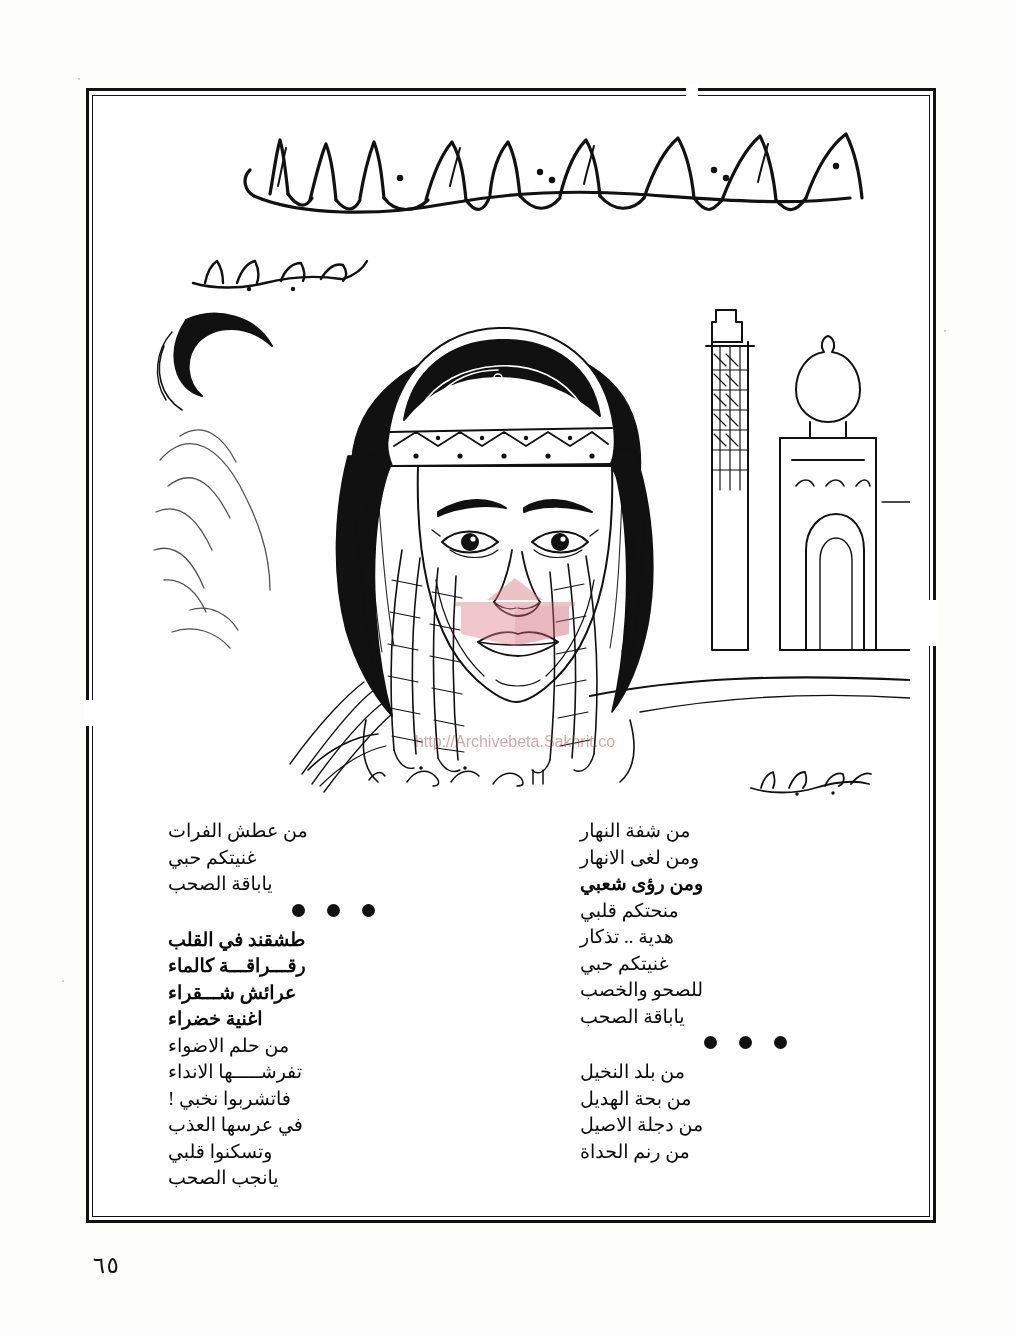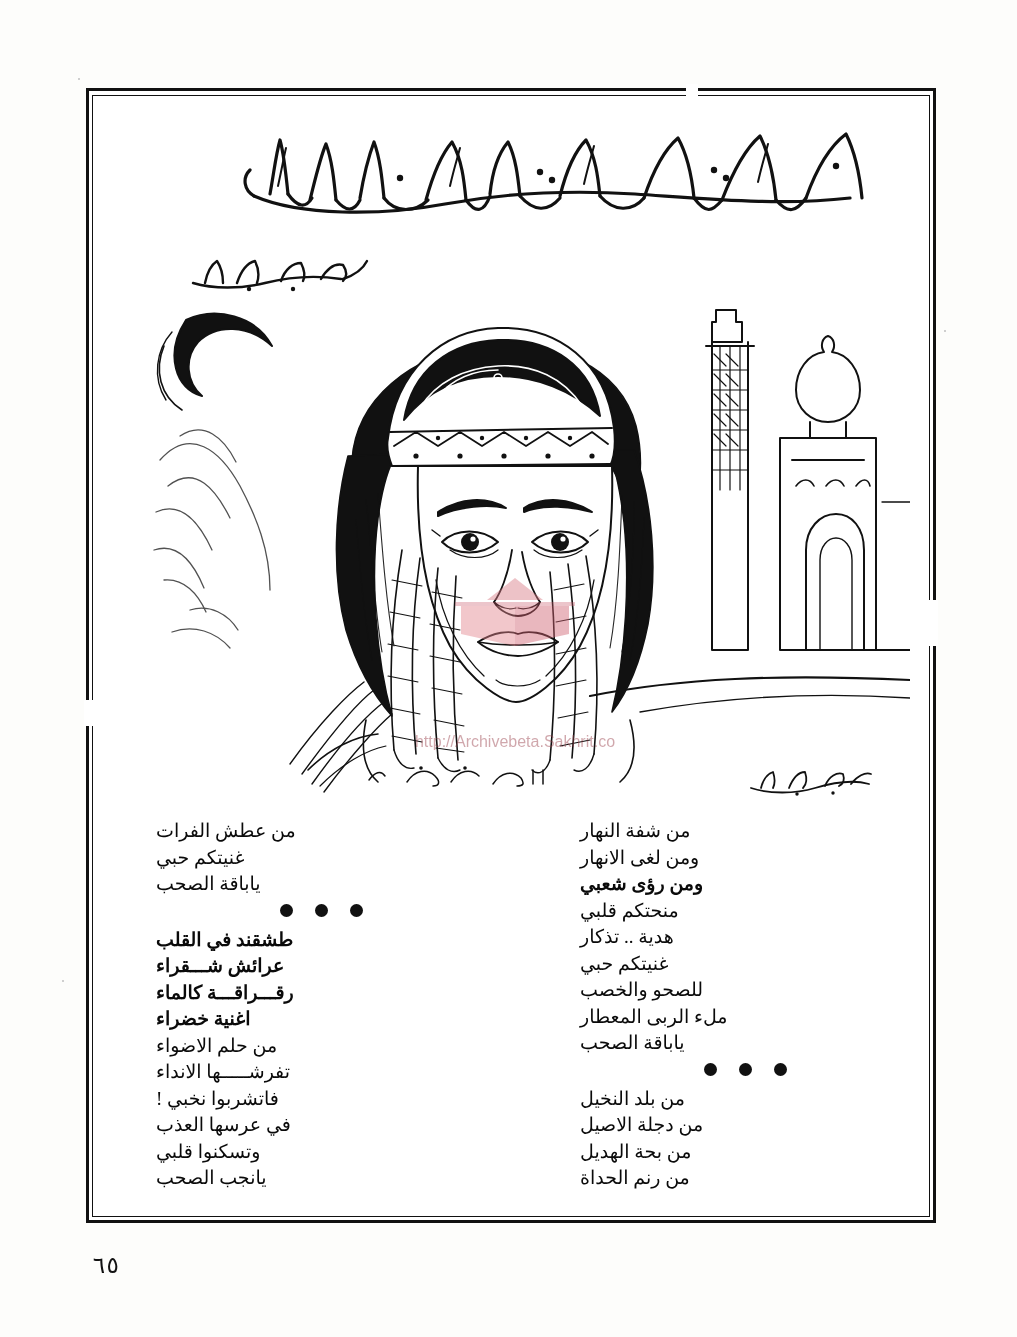--- a/index.html
+++ b/index.html
@@ -147,21 +147,21 @@
     height: 400px;
   }
   .col {
     position: absolute;
     top: 0;
     width: 330px;
     text-align: left;
     direction: rtl;
   }
   .col.right { right: 0; }
-  .col.left  { left: 36px; }
+  .col.left  { left: 48px; }
 
   .verse {
     font-family: "Liberation Serif", serif;
     font-size: 19px;
     line-height: 26.5px;
     color: #0a0a0a;
     white-space: pre;
     text-align: left;
   }
   .verse.bold { font-weight: bold; }
@@ -517,49 +517,48 @@
   <div class="poem">
 
     <div class="col right">
       <div class="verse">من شفة النهار</div>
       <div class="verse">ومن لغى الانهار</div>
       <div class="verse bold">ومن رؤى شعبي</div>
       <div class="verse">منحتكم قلبي</div>
       <div class="verse">هدية .. تذكار</div>
       <div class="verse">غنيتكم حبي</div>
       <div class="verse">للصحو والخصب</div>
-      <div class="verse">ملء الربى المعطار</div>
       <div class="verse">ياباقة الصحب</div>
 
       <div class="dots">
         <span></span>
         <span></span>
         <span></span>
       </div>
 
       <div class="verse">من بلد النخيل</div>
+      <div class="verse">من بحة الهديل</div>
       <div class="verse">من دجلة الاصيل</div>
-      <div class="verse">من بحة الهديل</div>
       <div class="verse">من رنم الحداة</div>
     </div>
 
     <div class="col left">
       <div class="verse">من عطش الفرات</div>
       <div class="verse">غنيتكم حبي</div>
       <div class="verse">ياباقة الصحب</div>
 
       <div class="dots">
         <span></span>
         <span></span>
         <span></span>
       </div>
 
       <div class="verse bold">طشقند في القلب</div>
+      <div class="verse bold">رقـــراقـــة كالماء</div>
       <div class="verse bold">عرائش شـــقراء</div>
-      <div class="verse bold">رقـــراقـــة كالماء</div>
       <div class="verse bold">اغنية خضراء</div>
       <div class="verse">من حلم الاضواء</div>
       <div class="verse">تفرشـــــها الانداء</div>
       <div class="verse">فاتشربوا نخبي !</div>
       <div class="verse">في عرسها العذب</div>
       <div class="verse">وتسكنوا قلبي</div>
       <div class="verse">يانجب الصحب</div>
     </div>
   </div>
 

